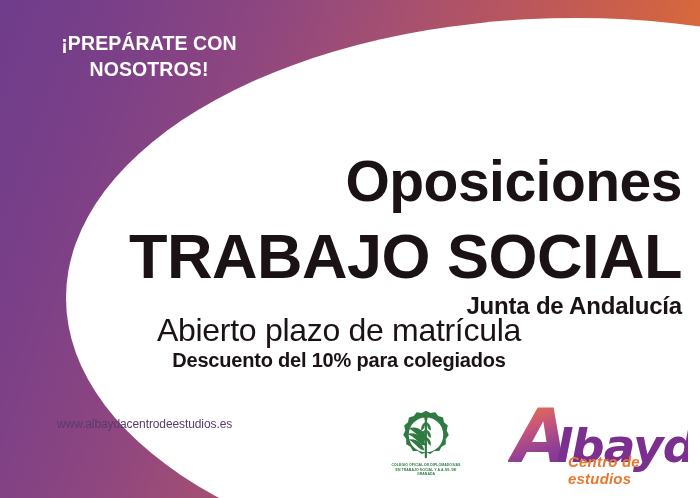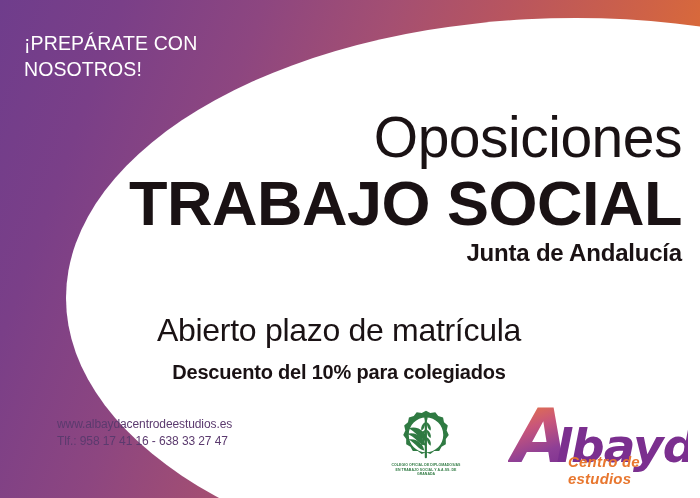--- a/index.html
+++ b/index.html
@@ -34,47 +34,49 @@
     height:420px;
     background:#ffffff;
   }
 
   .tagline{
     position:absolute;
     left:24px;
     top:30px;
     width:250px;
     color:#ffffff;
-    font-weight:normal;
+    font-weight:bold;
     font-size:19.5px;
     line-height:1.35;
     letter-spacing:.1px;
+    text-align:center;
     z-index:5;
   }
 
   .headline-block{
     position:absolute;
     right:18px;
     top:108px;
     text-align:right;
     z-index:5;
     color:#1a1214;
   }
   .h-oposiciones{
     font-size:57px;
-    font-weight:normal;
+    font-weight:bold;
     line-height:1.02;
     letter-spacing:-0.5px;
+    margin-top:44px;
   }
   .h-trabajo{
     font-size:63px;
     font-weight:bold;
     line-height:1.05;
     letter-spacing:-0.5px;
-    margin-top:4px;
+    margin-top:13px;
   }
   .h-junta{
     font-size:24px;
     font-weight:bold;
     line-height:1.1;
     margin-top:4px;
     letter-spacing:-0.2px;
   }
 
   .sub-block{
@@ -87,21 +89,20 @@
     color:#1a1214;
   }
   .s-abierto{
     font-size:32px;
     font-weight:normal;
     letter-spacing:-0.3px;
   }
   .s-descuento{
     font-size:20px;
     font-weight:bold;
-    margin-top:12px;
     letter-spacing:-0.2px;
   }
 
   .contact{
     position:absolute;
     left:57px;
     top:416px;
     z-index:6;
     color:#5b3a6e;
     font-size:12px;
@@ -173,21 +174,20 @@
     <div class="h-junta">Junta de Andalucía</div>
   </div>
 
   <div class="sub-block">
     <div class="s-abierto">Abierto plazo de matrícula</div>
     <div class="s-descuento">Descuento del 10% para colegiados</div>
   </div>
 
   <div class="contact">
     <div>www.albaydacentrodeestudios.es</div>
-    <div>Tlf.: 958 17 41 16 -  638 33 27 47</div>
   </div>
 
   <div class="seal">
     <svg class="seal-emblem" viewBox="0 0 64 58">
       <g fill="#2f7a42">
         <path d="M32 4 L36.5 6.2 L41.8 5.6 L44.9 9.5 L50 11 L51 16.2 L55 19.6 L53.8 24.8 L56 29.6 L52.9 33.8 L52.9 39.2 L48.4 41.8 L45.9 46.4 L40.7 46.5 L36.5 49.6 L32 47.6 L27.5 49.6 L23.3 46.5 L18.1 46.4 L15.6 41.8 L11.1 39.2 L11.1 33.8 L8 29.6 L10.2 24.8 L9 19.6 L13 16.2 L14 11 L19.1 9.5 L22.2 5.6 L27.5 6.2 Z M32 11.2 C21.9 11.2 13.8 19.3 13.8 29.4 C13.8 39.5 21.9 47.6 32 47.6 C42.1 47.6 50.2 39.5 50.2 29.4 C50.2 19.3 42.1 11.2 32 11.2 Z"></path>
         <path d="M13.5 22.5 C19 20.5 25 22 29 26 C31.5 28.6 33 32 33.6 35.6 C30 35 26.6 33.2 24 30.6 C20.2 26.8 16.5 24 13.5 22.5 Z"></path>
         <path d="M12.2 28.2 C18 26.6 23.8 28.6 27.6 32.6 C29.8 35 31.1 37.9 31.6 40.9 C28.2 40 25.2 38.2 22.8 35.7 C19.4 32.2 15.6 29.6 12.2 28.2 Z"></path>
         <path d="M13.6 34.2 C18.9 33.2 24 35.4 27.1 39.2 C28.8 41.3 29.8 43.6 30.2 46 C27.3 45.1 24.7 43.5 22.6 41.3 C19.8 38.3 16.7 35.9 13.6 34.2 Z"></path>
         <rect x="30.7" y="8" width="2.3" height="46" rx="1"></rect>

